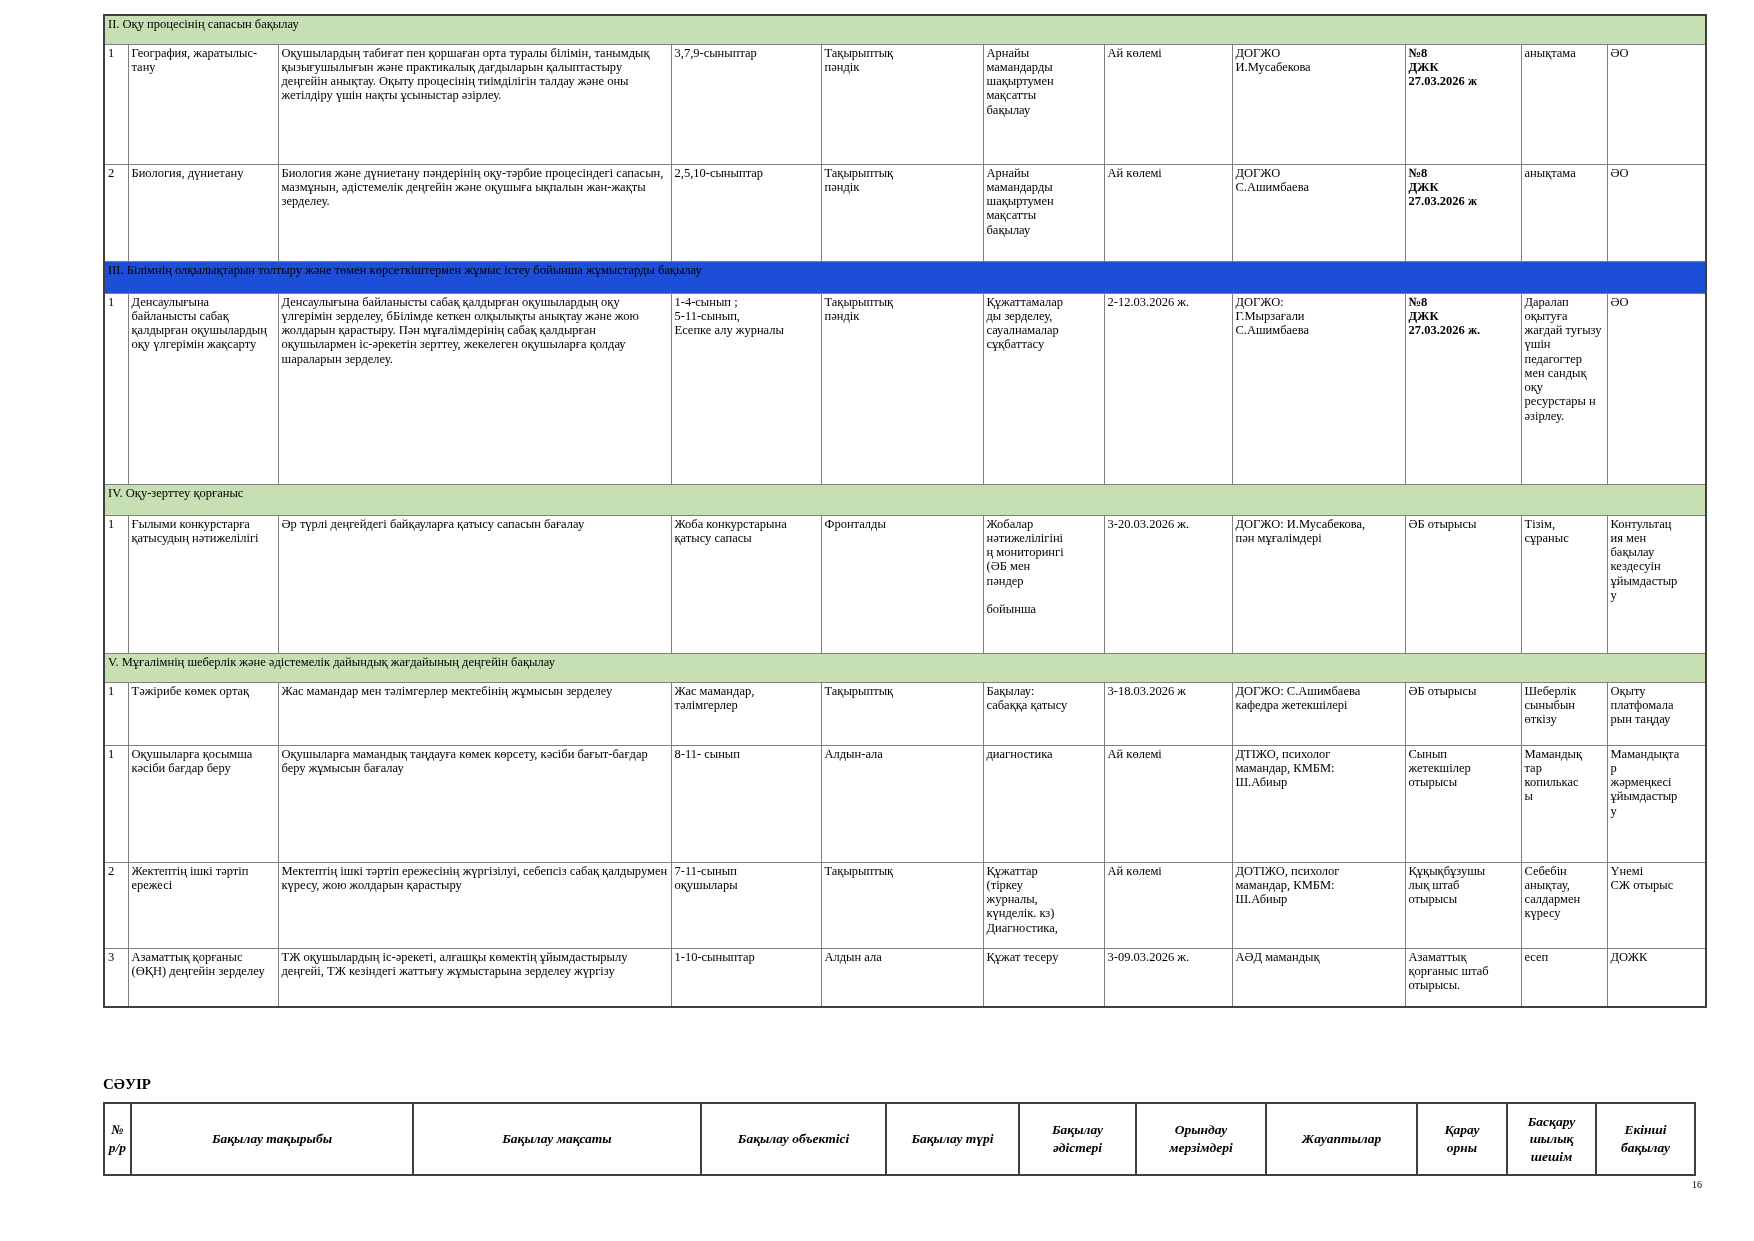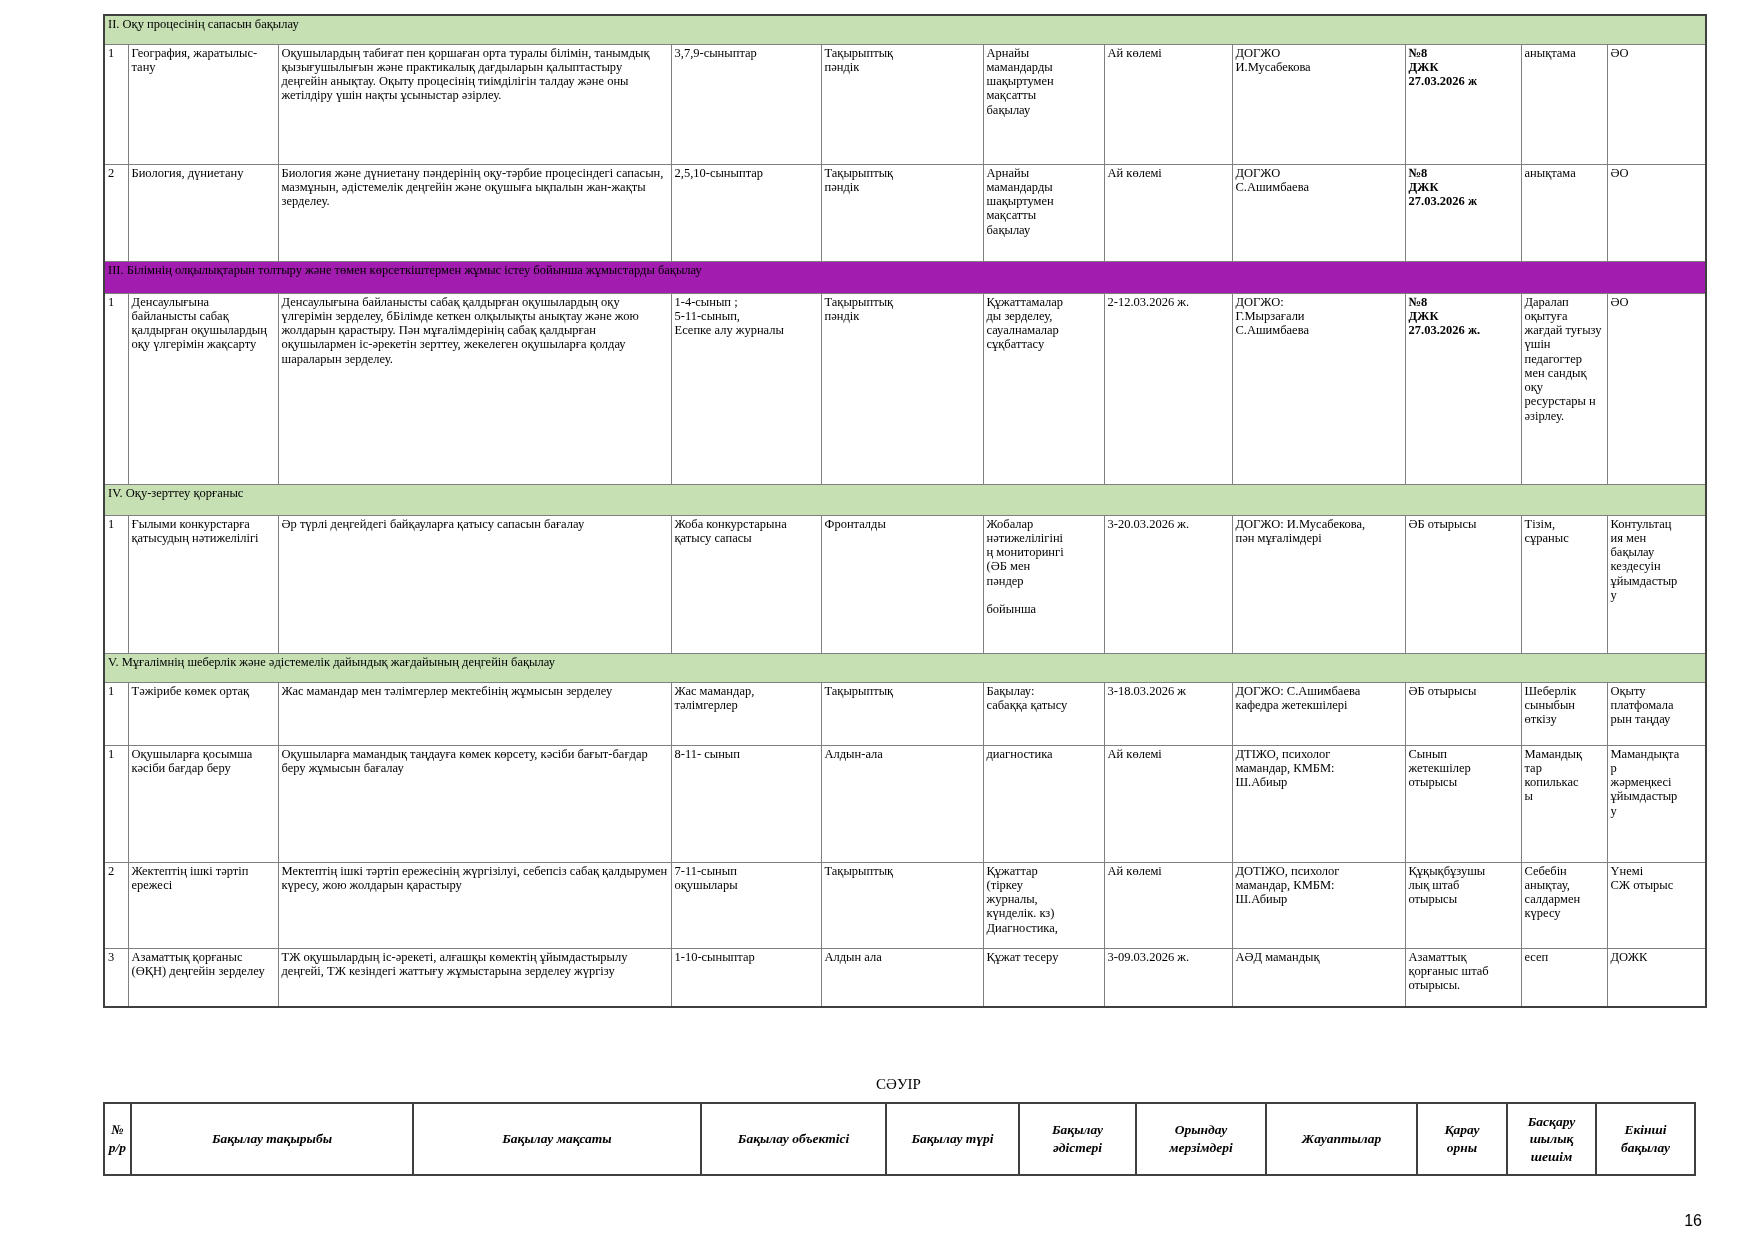--- a/index.html
+++ b/index.html
@@ -10,29 +10,29 @@
   #main-table td{border:1px solid #7f7f7f;vertical-align:top;text-align:left;
        font-size:12.5px;line-height:1.14;padding:1px 3px;white-space:pre-line;
        overflow:hidden;word-wrap:break-word;}
   td.tc{text-align:center;}
   td.vm{vertical-align:middle;}
   td.b{font-weight:bold;}
   td.lg{font-size:15px;}
   td.num{text-align:center;vertical-align:middle;}
   td.sec{background:var(--green,#c6e0b4);font-weight:normal;text-align:center;vertical-align:middle;
        font-size:16px;border-top:2px solid #404040;border-bottom:2px solid #404040;white-space:normal;}
-  td.secw{background:#a21caf;}
-  #month-heading{position:absolute;left:103px;top:1076px;width:1591px;text-align:center;
-       font-weight:normal;font-size:15px;}
+  td.secw{background:#1d4ed8;}
+  #month-heading{position:absolute;left:103px;top:1076px;width:1591px;
+       font-weight:bold;font-size:15px;}
   #april-table{position:absolute;left:103px;top:1102px;width:1591px;border:2px solid #404040;}
   #april-table td{border:2px solid #404040;text-align:center;vertical-align:middle;
        font-weight:bold;font-style:italic;font-size:13.5px;line-height:1.3;padding:2px;
        white-space:pre-line;}
-  #page-number{position:absolute;top:1212px;right:52px;font-size:16px;
-       font-family:Liberation Sans, sans-serif;}
+  #page-number{position:absolute;top:1179px;right:52px;font-size:10px;
+       font-family:Liberation Serif, serif;}
 </style>
 </head>
 <body>
 
 <table id="main-table">
   <colgroup>
     <col style="width:24px">
       <col style="width:150px">
       <col style="width:393px">
       <col style="width:150px">

